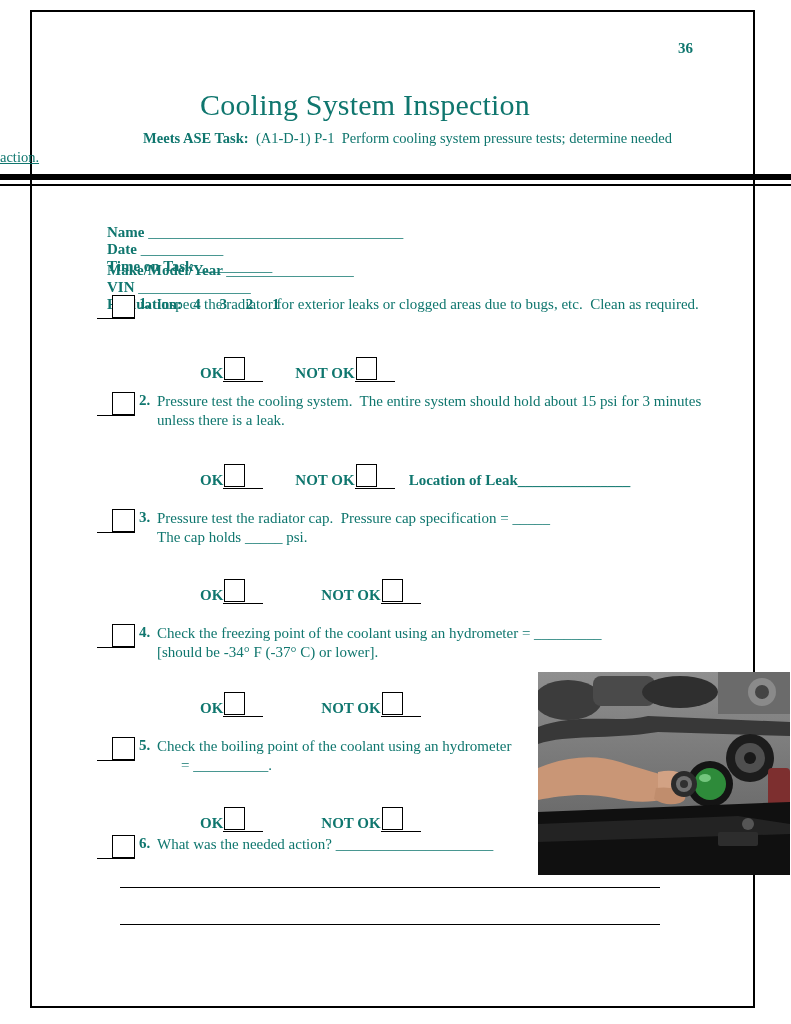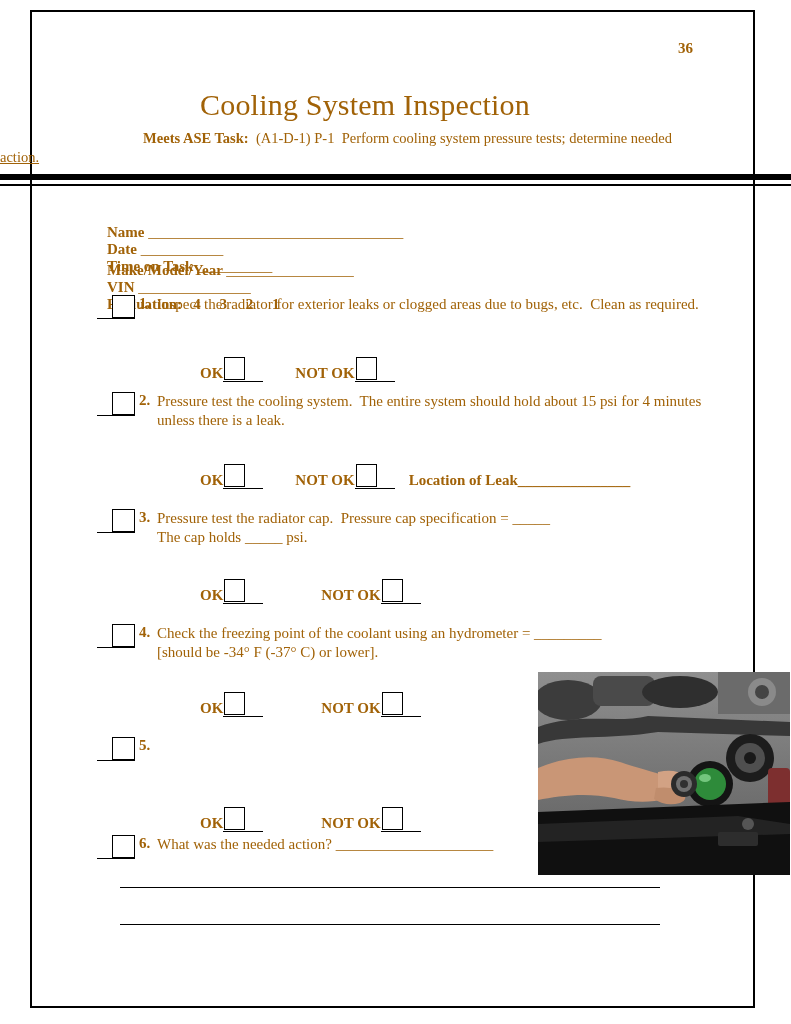--- a/index.html
+++ b/index.html
@@ -1,18 +1,18 @@
 <!DOCTYPE html>
 <html><head>
 <meta charset="utf-8">
 <style>
   html,body{margin:0;padding:0;background:#e8e8e8;}
   .page{
     position:relative;width:791px;height:1024px;background:#ffffff;
-    font-family:"Liberation Serif", serif;color:#a16207;overflow:hidden;
+    font-family:"Liberation Serif", serif;color:#0f766e;overflow:hidden;
     margin:0 auto;
   }
   .frame{
     position:absolute;left:30px;top:10px;width:721px;height:994px;
     border:2px solid #000;pointer-events:none;
   }
   .pagenum{position:absolute;top:40px;left:678px;font-size:15px;font-weight:bold;}
   .title{
     position:absolute;top:88px;left:0;width:730px;text-align:center;
     font-size:30px;font-weight:normal;letter-spacing:.2px;
@@ -85,21 +85,21 @@
   </div>
   <div class="okrow" style="top:338px;">
     <span>OK</span><span class="blank gap1"><span class="sq2"></span></span><span>NOT OK</span><span class="blank"><span class="sq2"></span></span>
   </div>
 
   <div class="item" style="top:392px;">
     <div class="chk">
         <span class="sq"></span>
       </div>
     <div class="num">2.</div>
-    <div class="itembody w1">Pressure test the cooling system.  The entire system should hold about 15 psi for 4 minutes unless there is a leak.</div>
+    <div class="itembody w1">Pressure test the cooling system.  The entire system should hold about 15 psi for 3 minutes unless there is a leak.</div>
   </div>
   <div class="okrow" style="top:445px;">
     <span>OK</span><span class="blank gap1"><span class="sq2"></span></span><span>NOT OK</span><span class="blank"><span class="sq2"></span></span><span class="leak">Location of Leak_______________</span>
   </div>
 
   <div class="item" style="top:509px;">
     <div class="chk">
         <span class="sq"></span>
       </div>
     <div class="num">3.</div>
@@ -118,20 +118,21 @@
   </div>
   <div class="okrow" style="top:673px;">
     <span>OK</span><span class="blank gap2"><span class="sq2"></span></span><span>NOT OK</span><span class="blank"><span class="sq2"></span></span>
   </div>
 
   <div class="item" style="top:737px;">
     <div class="chk">
         <span class="sq"></span>
       </div>
     <div class="num">5.</div>
+    <div class="itembody w5"><span class="bline">Check the boiling point of the coolant using an hydrometer</span><span class="bline indent">= __________.</span></div>
   </div>
   <div class="okrow" style="top:788px;">
     <span>OK</span><span class="blank gap2"><span class="sq2"></span></span><span>NOT OK</span><span class="blank"><span class="sq2"></span></span>
   </div>
 
   <div class="item" style="top:835px;">
     <div class="chk">
         <span class="sq"></span>
       </div>
     <div class="num">6.</div>

